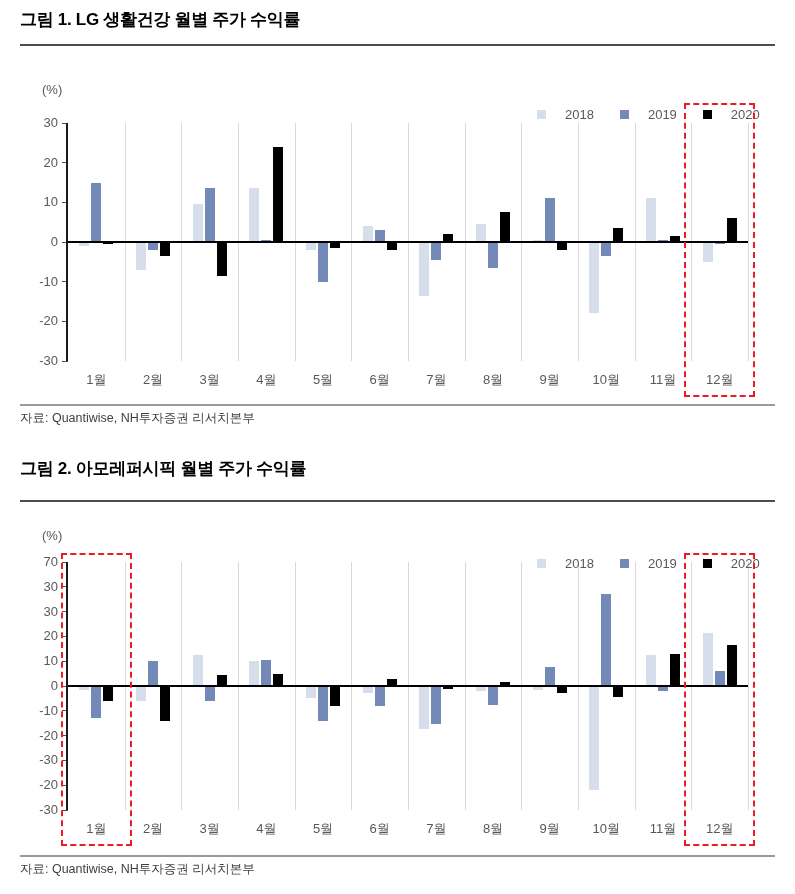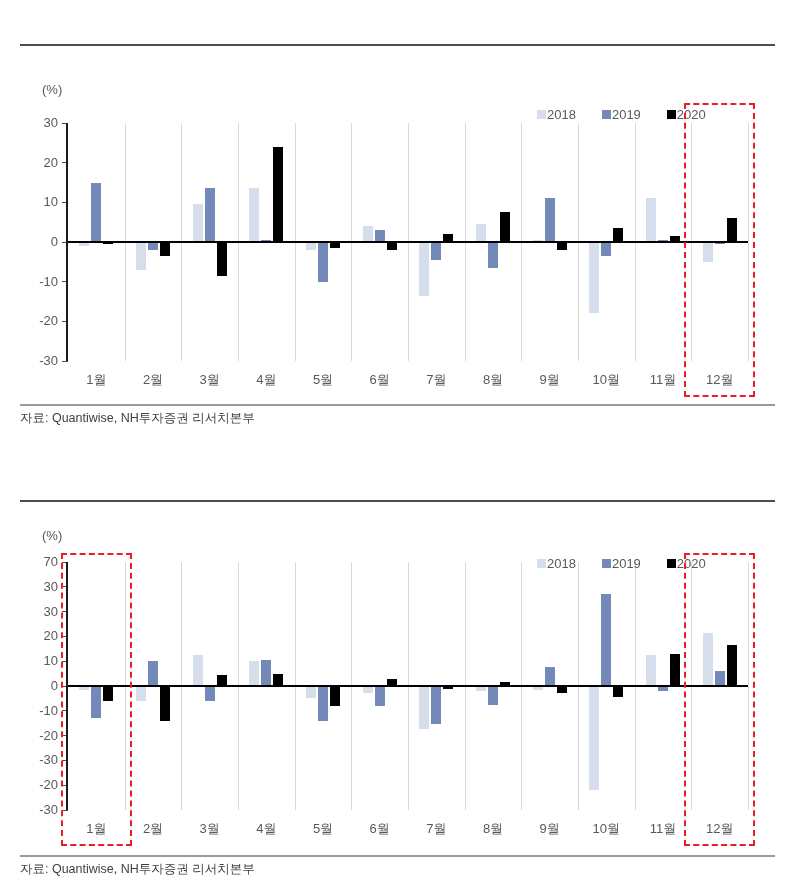--- a/index.html
+++ b/index.html
@@ -13,29 +13,30 @@
   .chart-layer { position:absolute; inset:0; }
   .pct { position:absolute; font-size:13px; color:#595959; }
   .ytick-label { position:absolute; width:34px; text-align:right; font-size:13px; color:#595959; line-height:16px; }
   .ytick-mark { position:absolute; width:6px; height:1px; background:#4d4d4d; }
   .gridline { position:absolute; width:1px; background:#d9d9d9; }
   .vaxis { position:absolute; width:2px; background:#1a1a1a; }
   .xaxis { position:absolute; height:2px; background:#000; }
   .bar { position:absolute; width:10px; }
   .xlabel { position:absolute; width:56px; text-align:center; font-size:13px; color:#595959; }
   .legend { position:absolute; display:flex; gap:26px; }
-  .legend-item { display:flex; align-items:center; gap:1px; }
+  .legend-item { display:flex; align-items:center; gap:19px; }
   .swatch { width:9px; height:9px; }
   .legend-text { font-size:13px; color:#595959; }
   .hbox { position:absolute; border:2px dashed #ed1c24; box-sizing:border-box; }
 </style>
 </head>
 <body>
 
 <div class="page">
+  <h2 class="fig-title" style="top:8px">그림 1. LG 생활건강 월별 주가 수익률</h2>
   <div class="title-rule" style="top:44px"></div>
   <div class="chart-layer" id="chart-0">
       <div class="pct" style="left: 42px; top: 82px;">(%)</div>
       <div class="ytick-label" style="left: 24px; top: 115px;">30</div>
       <div class="ytick-mark" style="left: 62px; top: 122.5px;"></div>
       <div class="ytick-label" style="left: 24px; top: 154.667px;">20</div>
       <div class="ytick-mark" style="left: 62px; top: 162.167px;"></div>
       <div class="ytick-label" style="left: 24px; top: 194.333px;">10</div>
       <div class="ytick-mark" style="left: 62px; top: 201.833px;"></div>
       <div class="ytick-label" style="left: 24px; top: 234px;">0</div>
@@ -120,20 +121,21 @@
         <div class="legend-item" style="">
           <div class="swatch" style="background: rgb(0, 0, 0);"></div>
           <div class="legend-text" style="">2020</div>
         </div>
       </div>
       <div class="hbox" style="left: 684.2px; top: 103px; width: 71px; height: 294px; border-color: rgb(237, 28, 36);"></div>
     </div>
   <div class="source-rule" style="top:404px"></div>
   <div class="source-text" style="top:410px">자료: Quantiwise, NH투자증권 리서치본부</div>
 
+  <h2 class="fig-title" style="top:457px">그림 2. 아모레퍼시픽 월별 주가 수익률</h2>
   <div class="title-rule" style="top:500px"></div>
   <div class="chart-layer" id="chart-1">
       <div class="pct" style="left: 42px; top: 528px;">(%)</div>
       <div class="ytick-label" style="left: 24px; top: 554px;">70</div>
       <div class="ytick-mark" style="left: 62px; top: 561.5px;"></div>
       <div class="ytick-label" style="left: 24px; top: 578.8px;">30</div>
       <div class="ytick-mark" style="left: 62px; top: 586.3px;"></div>
       <div class="ytick-label" style="left: 24px; top: 603.6px;">30</div>
       <div class="ytick-mark" style="left: 62px; top: 611.1px;"></div>
       <div class="ytick-label" style="left: 24px; top: 628.4px;">20</div>

